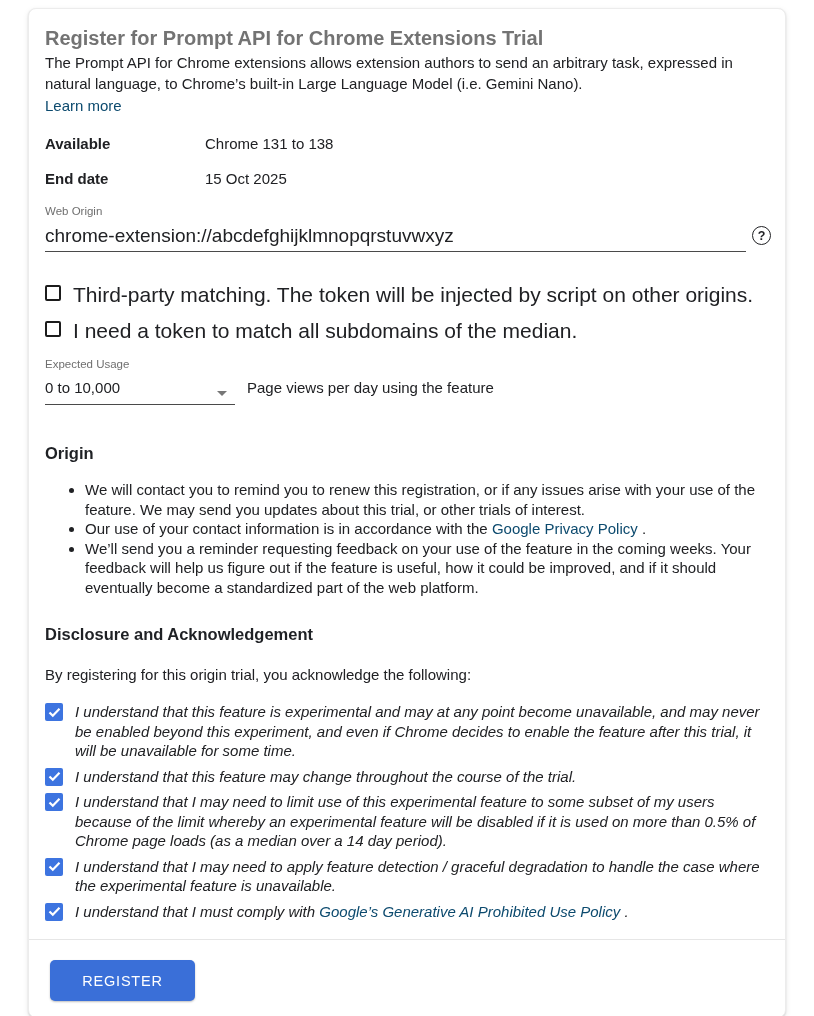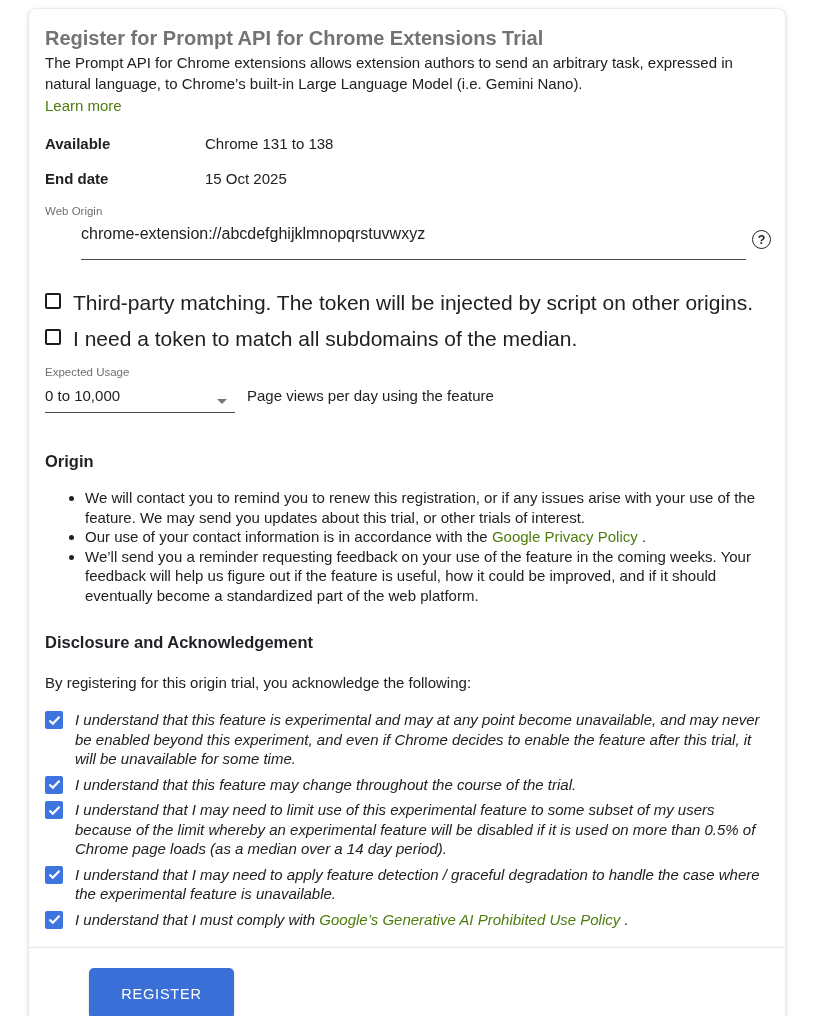--- a/index.html
+++ b/index.html
@@ -24,21 +24,21 @@
     font-size: 20px;
     line-height: 27px;
     font-weight: 700;
     color: #737373;
   }
   .desc {
     font-size: 15px;
     line-height: 21px;
     max-width: 724px;
   }
-  .link { color: #4d7c0f; text-decoration: none; cursor: pointer; }
+  .link { color: #0c4a6e; text-decoration: none; cursor: pointer; }
   .learn-more {
     display: inline-block;
     font-size: 15px;
     line-height: 21px;
     margin-top: 1px;
   }
 
   .info-rows { margin-top: 18px; }
   .info-row { display: flex; margin-bottom: 15px; font-size: 15px; line-height: 20px; }
   .info-label { width: 160px; font-weight: 700; }
@@ -52,25 +52,24 @@
     margin-bottom: 5px;
   }
   .origin-field { margin-top: 8px; }
   .input-row { display: flex; align-items: center; }
   .origin-input {
     flex: 1;
     border: none;
     border-bottom: 1px solid #4a4a4a;
     outline: none;
     font-family: "Liberation Sans", "DejaVu Sans", sans-serif;
-    font-size: 16px;
+    font-size: 19px;
     color: #202124;
-    padding: 2px 0 16px 0;
+    padding: 2px 0 4px 0;
     background: transparent;
-    margin-left: 36px;
   }
   .help-icon {
     width: 19px; height: 19px;
     margin-left: 6px;
     margin-bottom: 4px;
     border: 1.6px solid #202124;
     border-radius: 50%;
     display: inline-flex;
     align-items: center;
     justify-content: center;
@@ -165,27 +164,26 @@
   .card-footer {
     border-top: 1px solid #e6e6e6;
     padding: 20px 21px 16px 21px;
   }
   .register-btn {
     background: #3a6fd8;
     color: #ffffff;
     border: none;
     border-radius: 5px;
     min-width: 145px;
-    height: 51px;
+    height: 41px;
     font-family: "Liberation Sans", "DejaVu Sans", sans-serif;
     font-size: 14.5px;
     letter-spacing: 0.8px;
     cursor: pointer;
     box-shadow: 0 1px 2px rgba(0,0,0,0.25);
-    margin-left: 39px;
   }
 </style>
 </head>
 <body>
 
 <div class="card">
   <div class="card-body">
 
     <h1 class="title">Register for Prompt API for Chrome Extensions Trial</h1>
 

